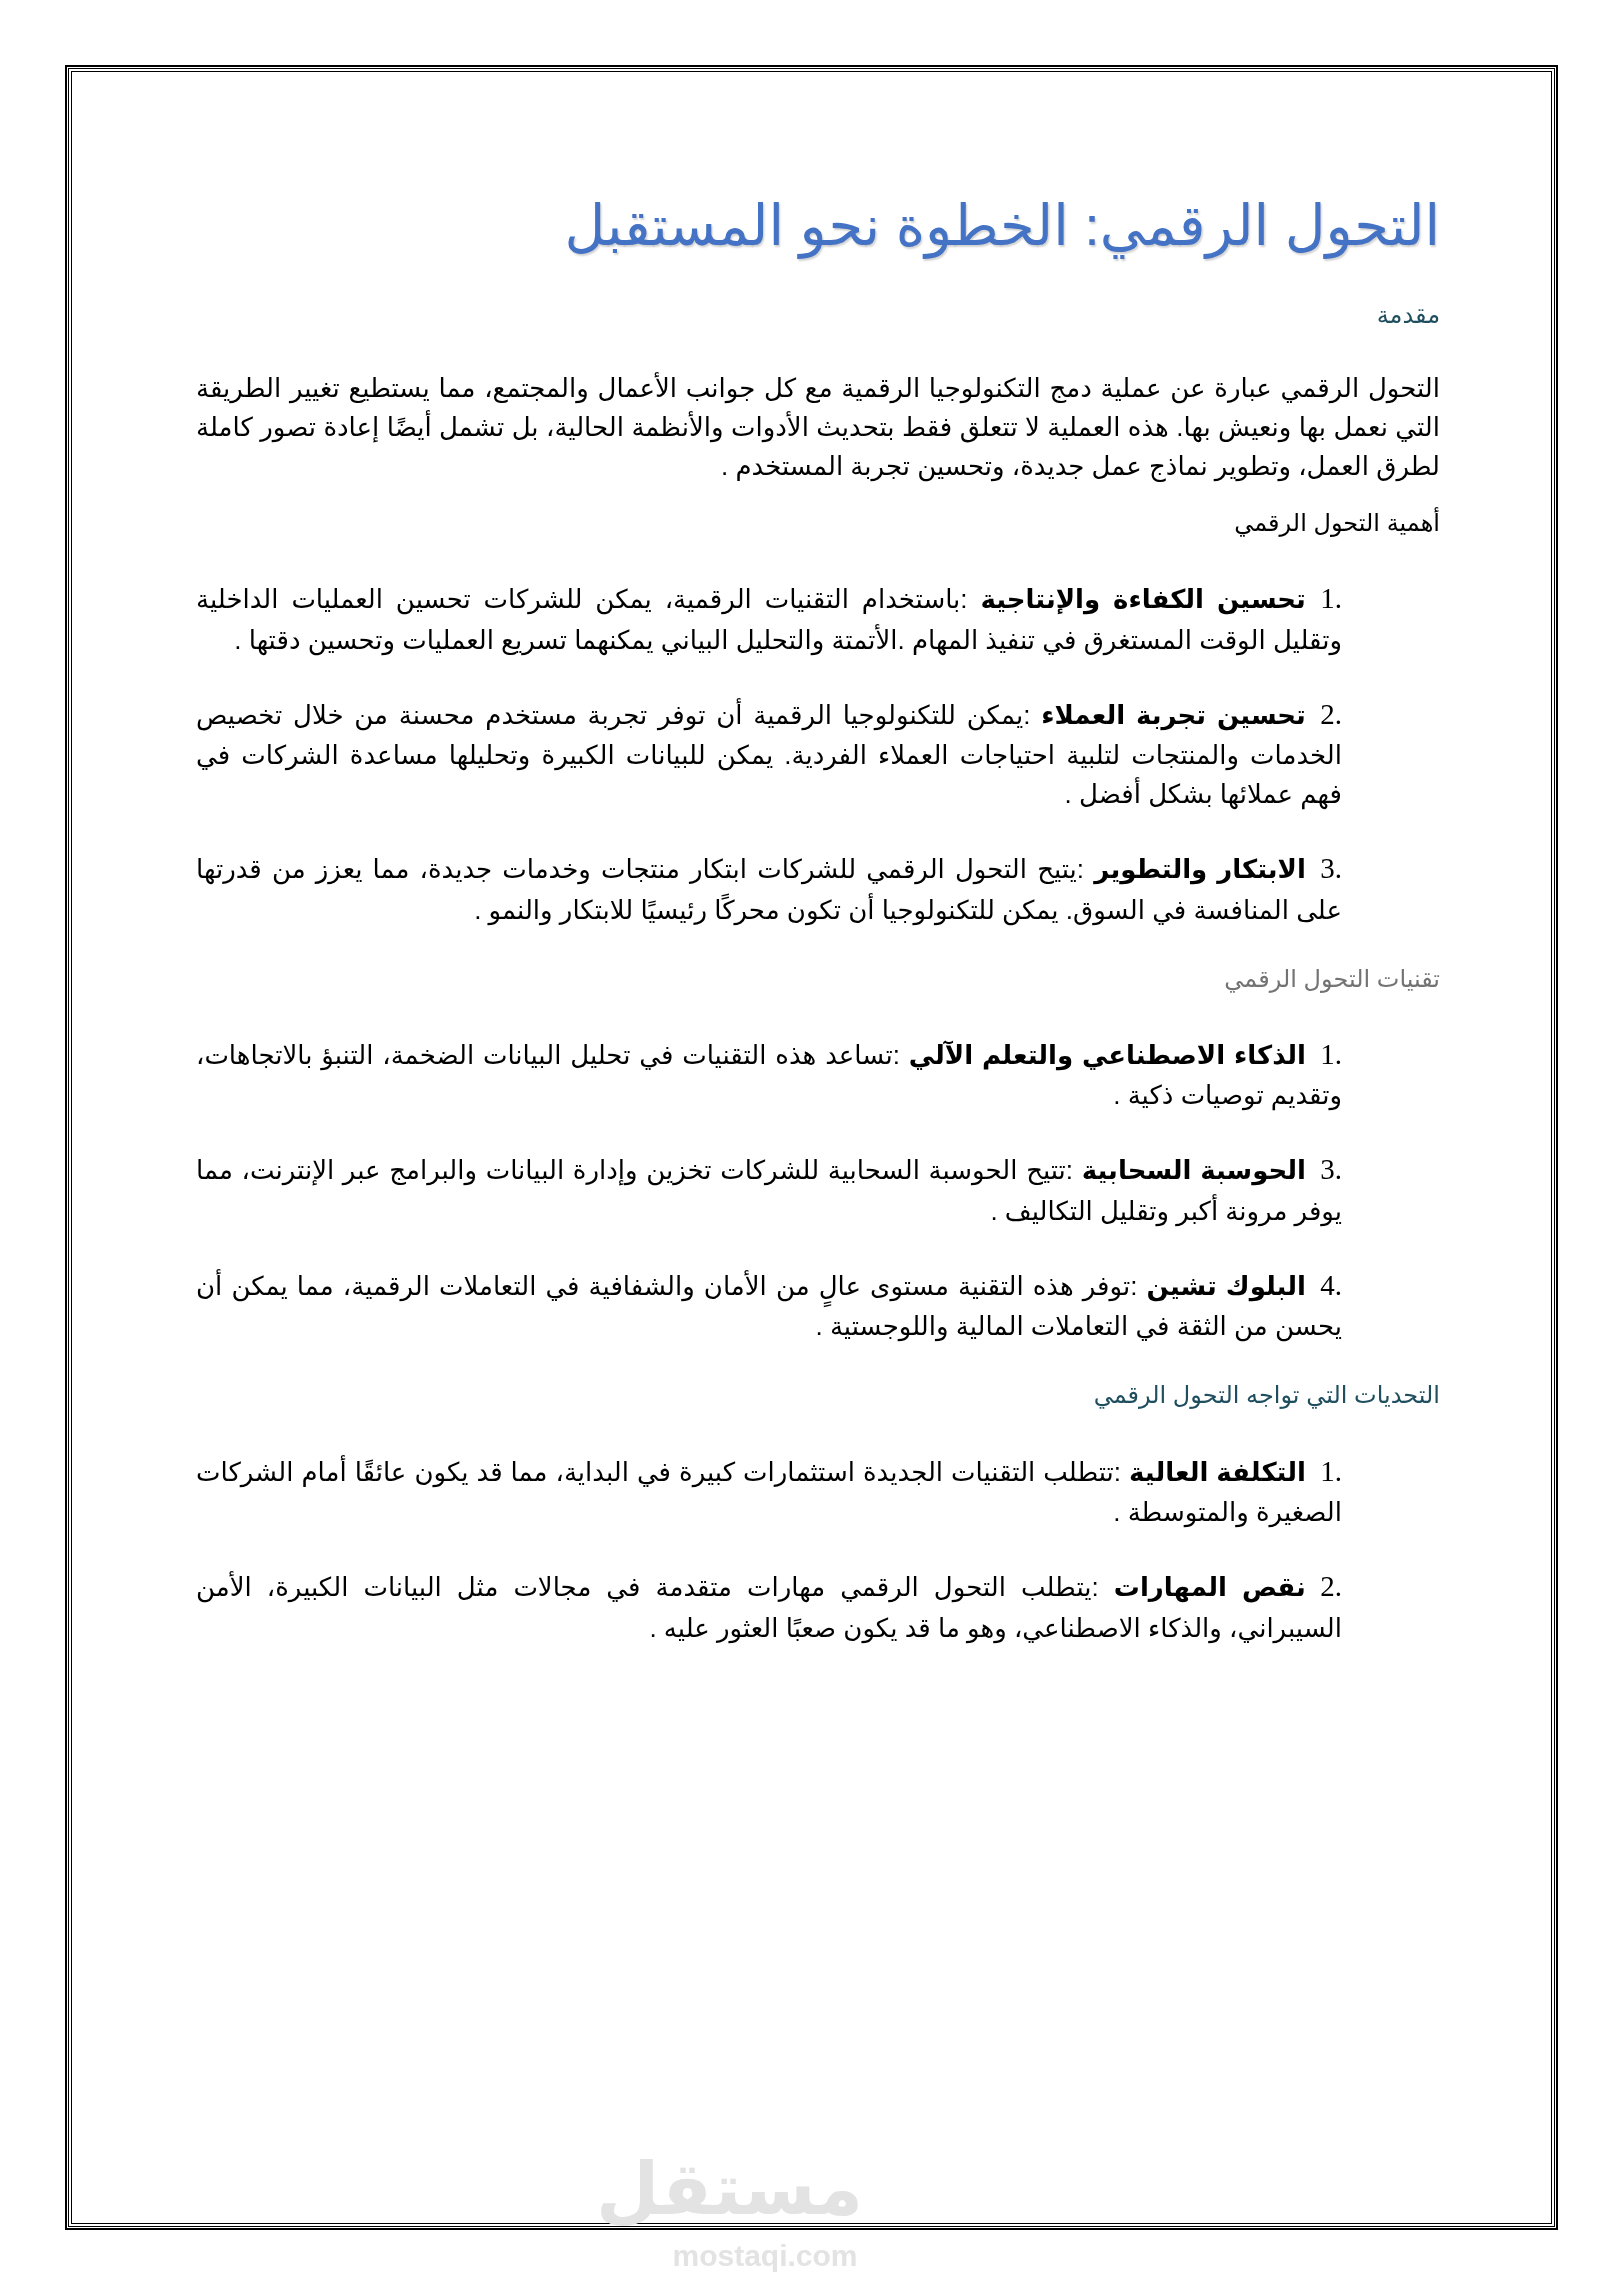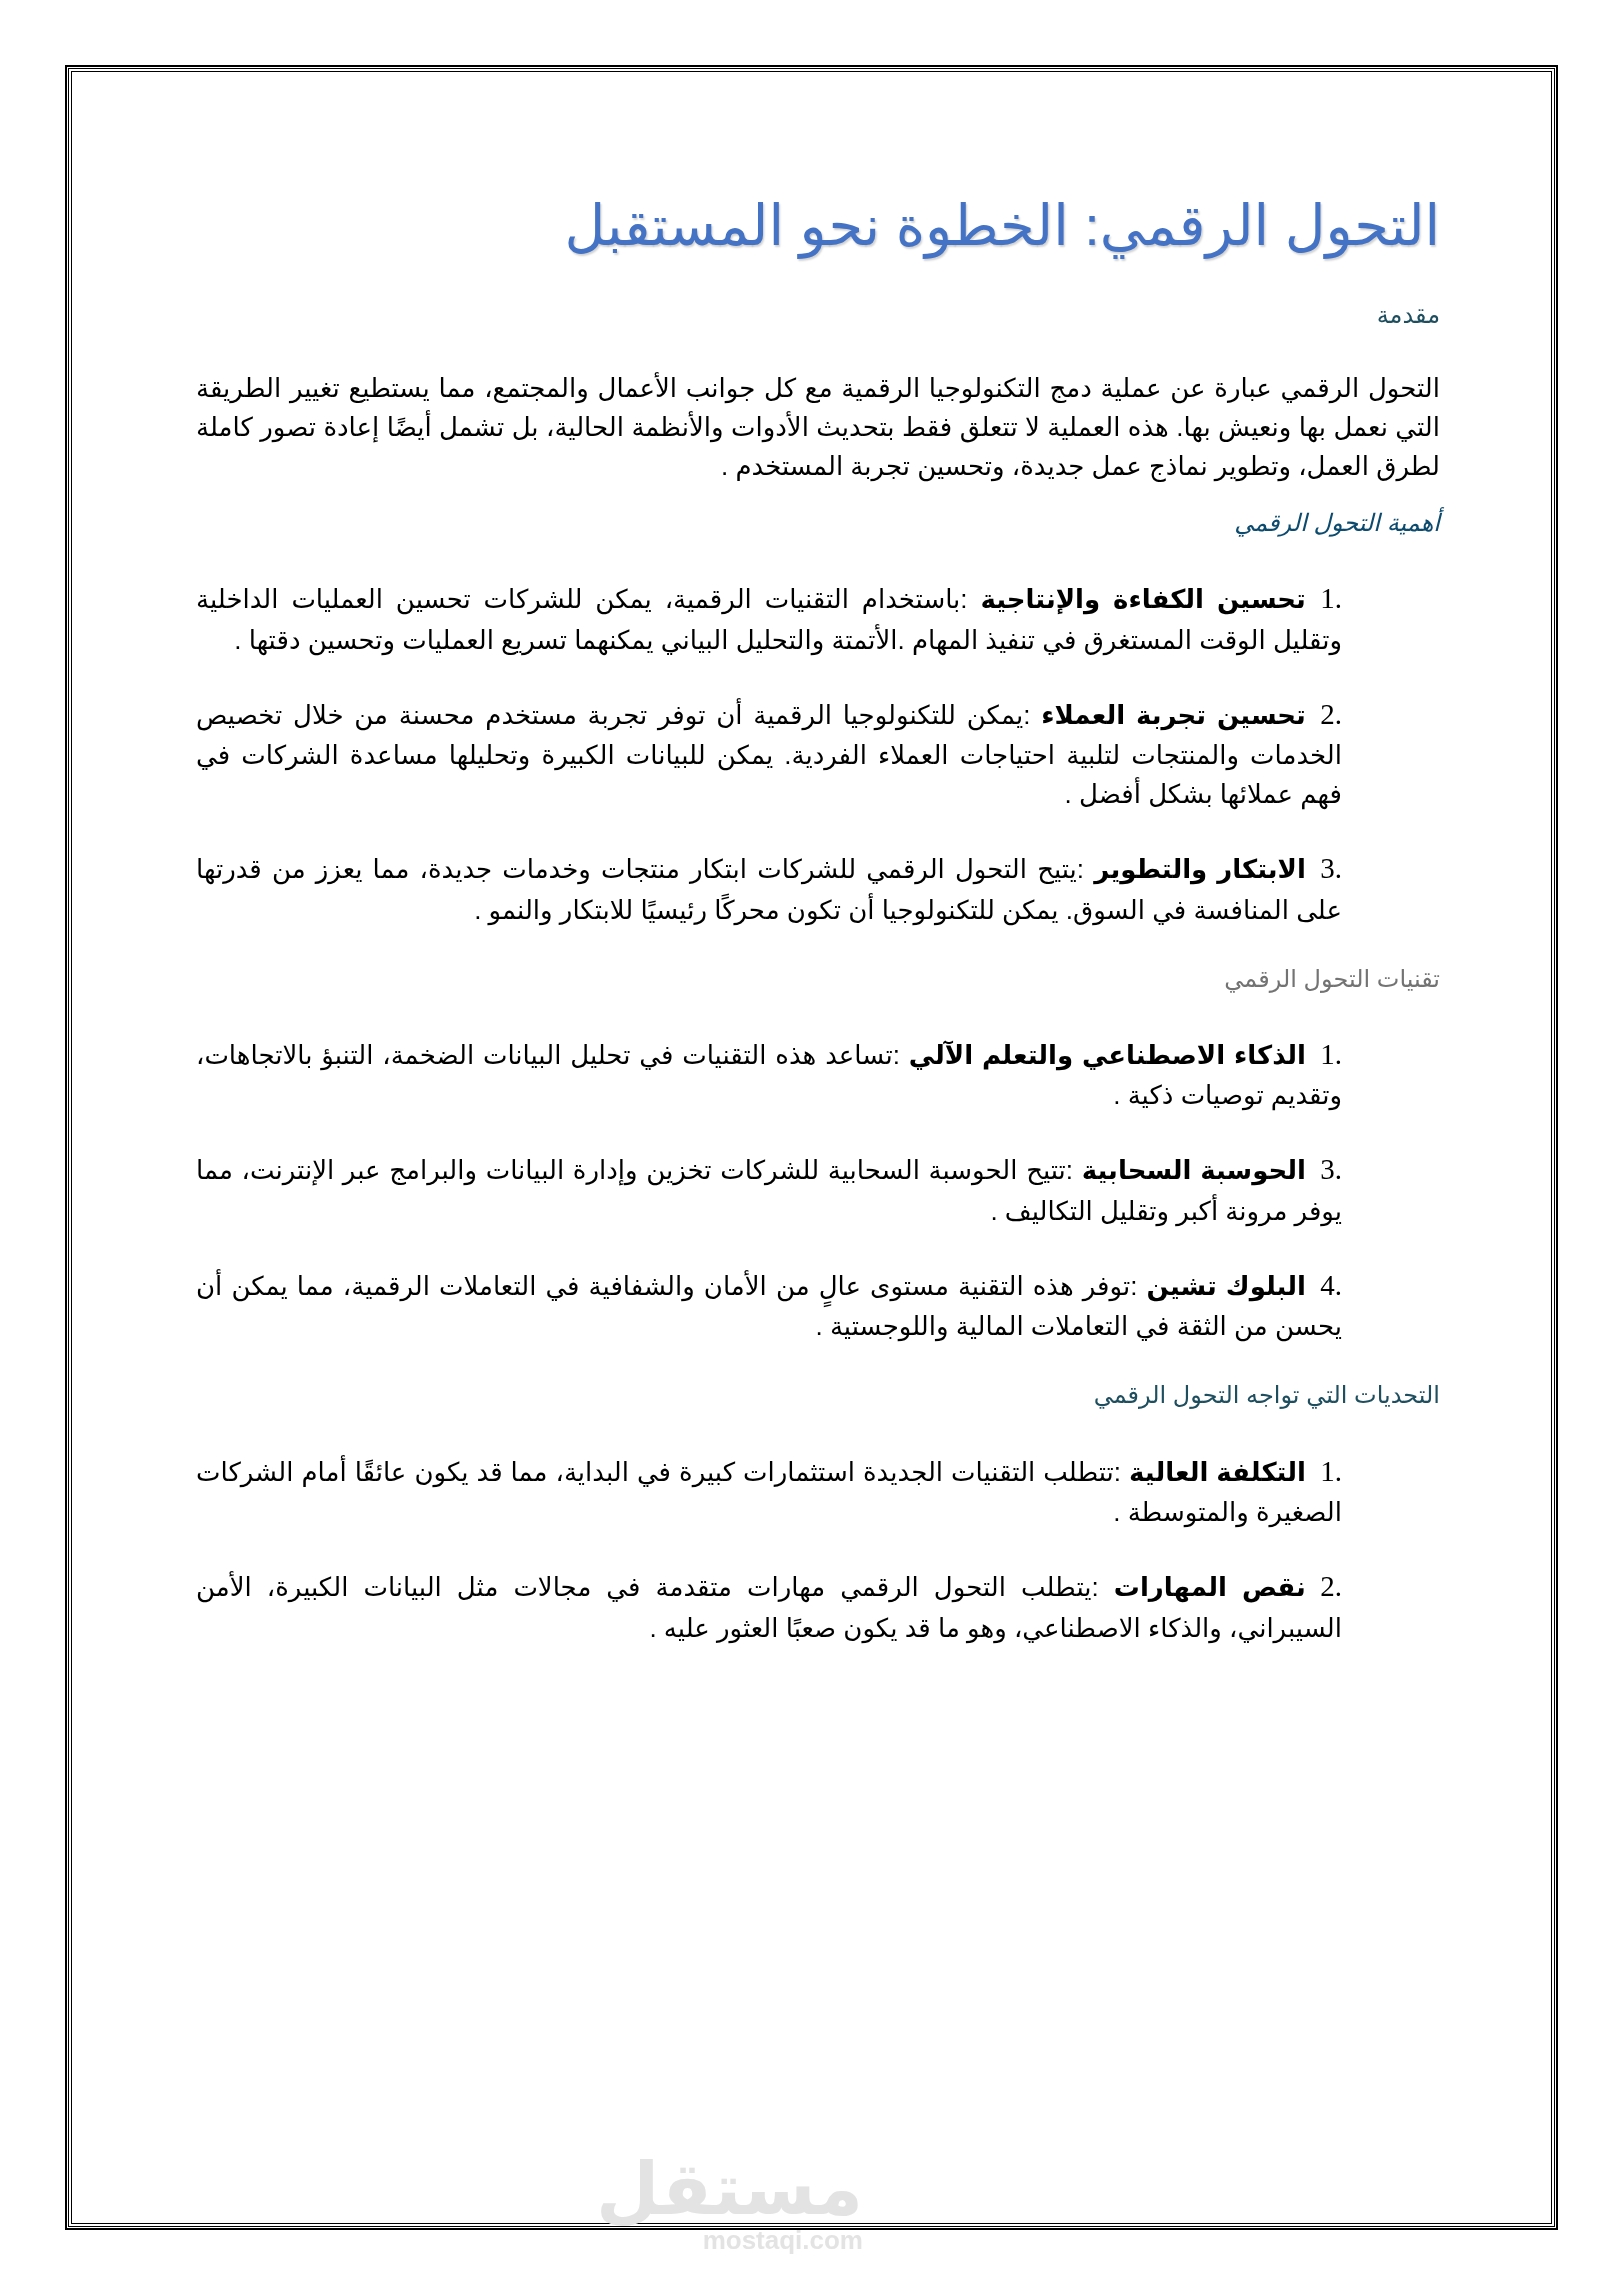--- a/index.html
+++ b/index.html
@@ -109,45 +109,44 @@
       color: #e3e3e3;
       pointer-events: none;
     }
     .wm-arabic {
       font-size: 73px;
       font-weight: bold;
       line-height: 1;
       font-family: "DejaVu Sans", sans-serif;
     }
     .wm-latin {
-      font-size: 26px;
+      font-size: 30px;
       font-weight: bold;
       line-height: 1;
-      margin-top: 2px;
+      margin-top: 16px;
       font-family: "Liberation Sans", sans-serif;
       direction: ltr;
-      text-align: right;
     }
   </style>
 </head>
 <body>
 
 <div class="frame"></div>
 
 <div class="content">
 
   <h1 class="doc-title" style="color: rgb(68, 114, 196);">التحول الرقمي: الخطوة نحو المستقبل</h1>
 
   <div class="section-block">
     <h2 class="section-heading" style="color: rgb(31, 78, 95);">مقدمة</h2>
     <p class="intro-para">التحول الرقمي عبارة عن عملية دمج التكنولوجيا الرقمية مع كل جوانب الأعمال والمجتمع، مما يستطيع تغيير الطريقة التي نعمل بها ونعيش بها. هذه العملية لا تتعلق فقط بتحديث الأدوات والأنظمة الحالية، بل تشمل أيضًا إعادة تصور كاملة لطرق العمل، وتطوير نماذج عمل جديدة، وتحسين تجربة المستخدم .</p>
   </div>
 
   <div class="section-block">
-    <h2 class="section-heading" style="color: #0c4a6e; font-style: italic;">أهمية التحول الرقمي</h2>
+    <h2 class="section-heading" style="color: #000000;">أهمية التحول الرقمي</h2>
     <ol class="list indented">
       <li class="list-item">
         <span class="item-num">1.</span><span class="item-term">تحسين الكفاءة والإنتاجية</span> <span>:باستخدام التقنيات الرقمية، يمكن للشركات تحسين العمليات الداخلية وتقليل الوقت المستغرق في تنفيذ المهام .الأتمتة والتحليل البياني يمكنهما تسريع العمليات وتحسين دقتها .</span>
       </li>
       <li class="list-item">
         <span class="item-num">2.</span><span class="item-term">تحسين تجربة العملاء</span> <span>:يمكن للتكنولوجيا الرقمية أن توفر تجربة مستخدم محسنة من خلال تخصيص الخدمات والمنتجات لتلبية احتياجات العملاء الفردية. يمكن للبيانات الكبيرة وتحليلها مساعدة الشركات في فهم عملائها بشكل أفضل .</span>
       </li>
       <li class="list-item">
         <span class="item-num">3.</span><span class="item-term">الابتكار والتطوير</span> <span>:يتيح التحول الرقمي للشركات ابتكار منتجات وخدمات جديدة، مما يعزز من قدرتها على المنافسة في السوق. يمكن للتكنولوجيا أن تكون محركًا رئيسيًا للابتكار والنمو .</span>
       </li>

